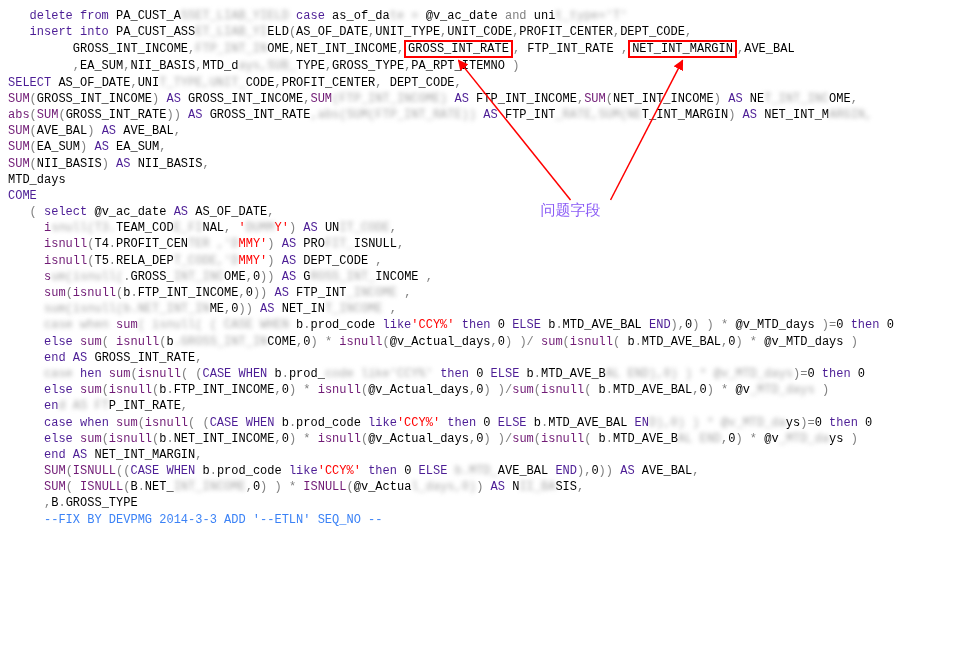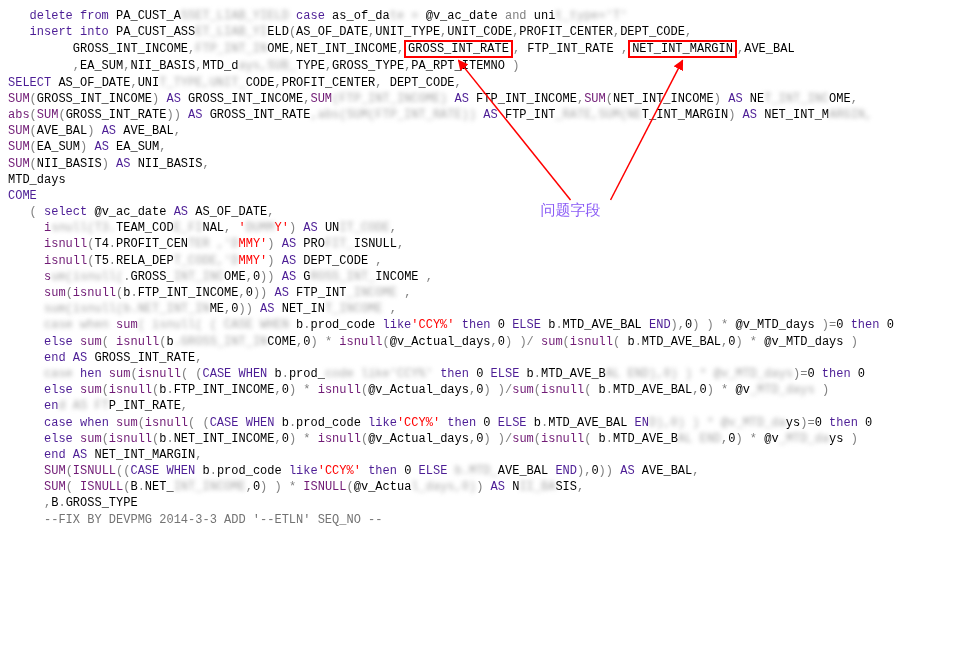--- a/index.html
+++ b/index.html
@@ -15,21 +15,21 @@
     height: 647px;
     overflow: hidden;
     position: relative;
     box-sizing: border-box;
   }
   .ln { display: block; }
   .kw { color: #4c1d95; }         
   .fn { color: #701a75; }         
   .op { color: #808080; }         
   .str { color: #ff0000; }        
-  .cmt { color: #737373; }
+  .cmt { color: #3b82f6; }
   .blur { filter: blur(2px); color: #aaa; }
   span.box {
     border: 2px solid #ff0000;
     padding: 0 2px;
     color: #000;
     display: inline-block;
     line-height: 14px;
   }
   #svgLayer {
     position: absolute;

